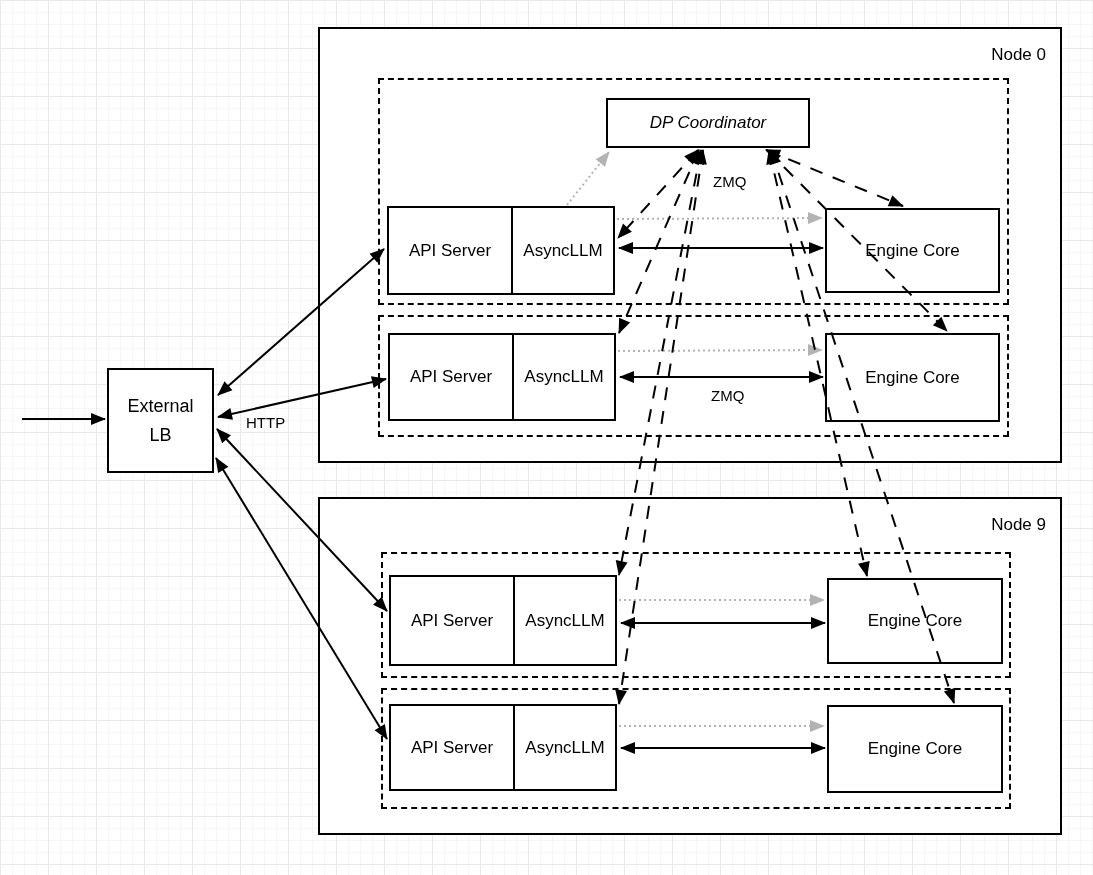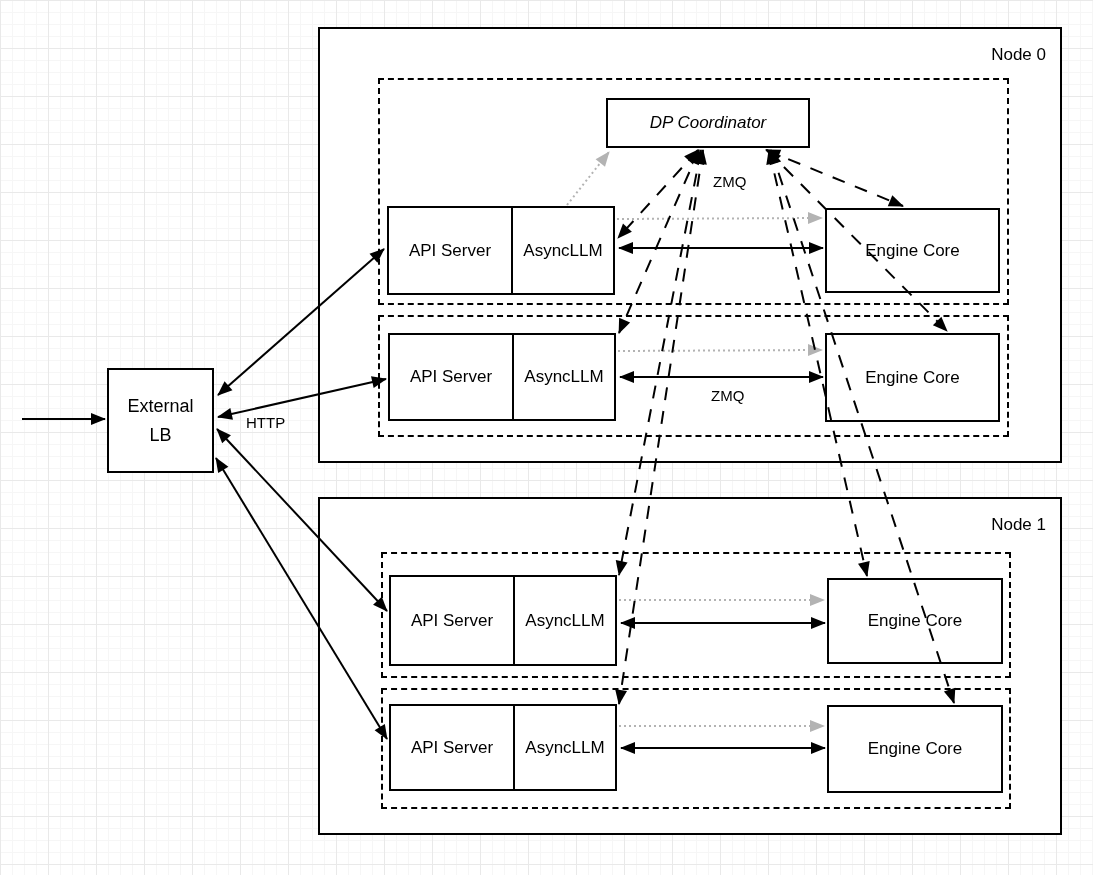--- a/index.html
+++ b/index.html
@@ -66,21 +66,21 @@
 </head>
 <body>
 
 <div class="canvas">
 
   <div class="abs node-box" style="left:318px;top:27px;width:744px;height:436px;">
     <span class="node-label">Node 0</span>
   </div>
 
   <div class="abs node-box" style="left:318px;top:497px;width:744px;height:338px;">
-    <span class="node-label">Node 1</span>
+    <span class="node-label">Node 9</span>
   </div>
 
   <div class="abs dashed-group" style="left:378px;top:78px;width:631px;height:227px;"></div>
   <div class="abs dashed-group" style="left:378px;top:315px;width:631px;height:122px;"></div>
   <div class="abs dashed-group" style="left:381px;top:552px;width:630px;height:126px;"></div>
   <div class="abs dashed-group" style="left:381px;top:688px;width:630px;height:121px;"></div>
 
   <div class="abs shape" style="left:606px;top:98px;width:204px;height:50px;font-style:italic;">
     <span>DP Coordinator</span>
   </div>

